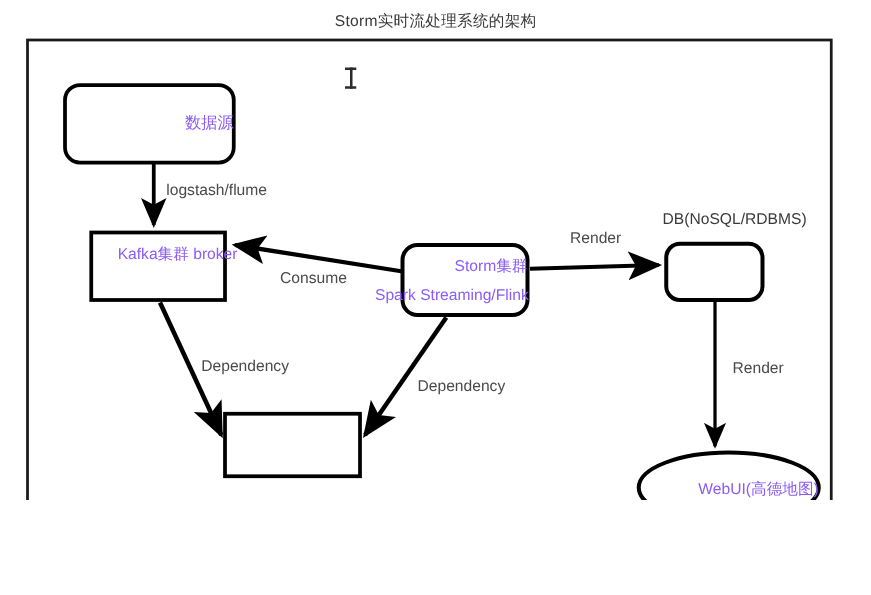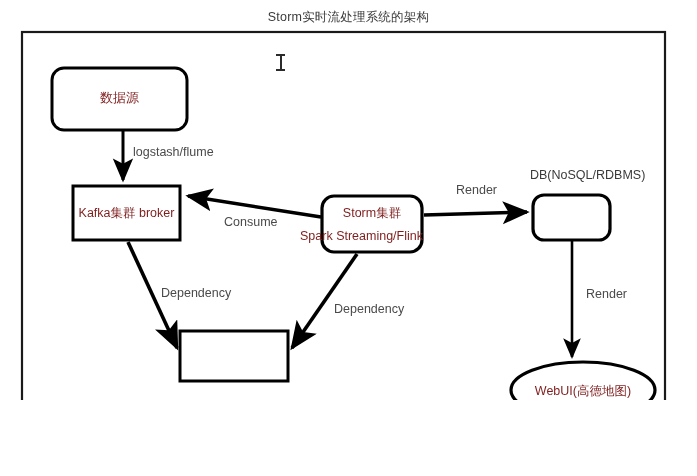--- a/index.html
+++ b/index.html
@@ -28,22 +28,22 @@
     top: 9px;
     width: 697px;
     text-align: center;
     font-size: 12.5px;
     color: #3a3a3a;
     letter-spacing: 0.2px;
     white-space: nowrap;
   }
   .node-label {
     position: absolute;
-    text-align: center;
-    color: #7f1d1d;
+    text-align: right;
+    color: #8b5cf6;
     white-space: nowrap;
     line-height: 1.35;
   }
   .edge-label {
     position: absolute;
     color: #4a4a4a;
     white-space: nowrap;
     font-size: 12.5px;
   }
   .outer-label {
@@ -111,21 +111,21 @@
 
     <line x1="357" y1="254" x2="292" y2="348" stroke="#000000" stroke-width="3.6" marker-end="url(#arrowhead)"></line>
 
     <line x1="424" y1="215" x2="527" y2="212" stroke="#000000" stroke-width="3.4" marker-end="url(#arrowhead)"></line>
 
     <line x1="572" y1="241" x2="572" y2="357" stroke="#000000" stroke-width="2.6" marker-end="url(#arrowhead)"></line>
   </svg>
 
   <div class="node-label" style="left:52px; top:89px; width:135px; font-size:13px;">数据源</div>
 
-  <div class="node-label" style="left:63px; top:205px; width:127px; font-size:12.5px;">Kafka集群 broker</div>
+  <div class="node-label" style="left:63px; top:195px; width:127px; font-size:12.5px;">Kafka集群 broker</div>
 
   <div class="node-label" style="left:322px; top:205px; width:100px; font-size:12.5px;">Storm集群</div>
 
   <div class="node-label" style="left:300px; top:228px; width:120px; font-size:12.5px;">Spark Streaming/Flink</div>
 
 
   <div class="node-label" style="left:511px; top:383px; width:144px; font-size:12.5px;">WebUI(高德地图)</div>
 
   <div class="outer-label" style="left:530px; top:168px;">DB(NoSQL/RDBMS)</div>
 

